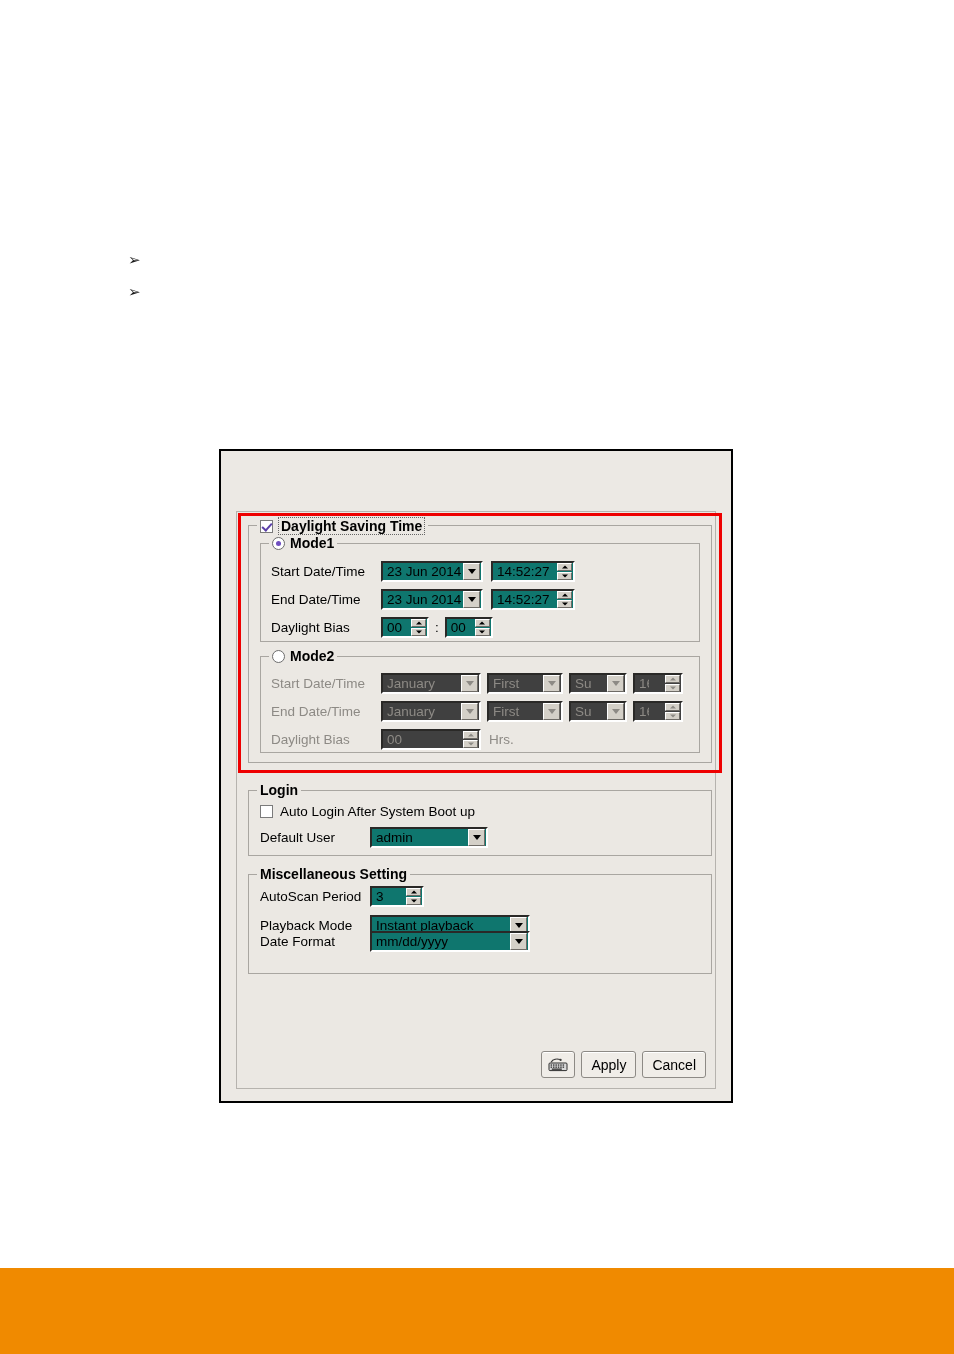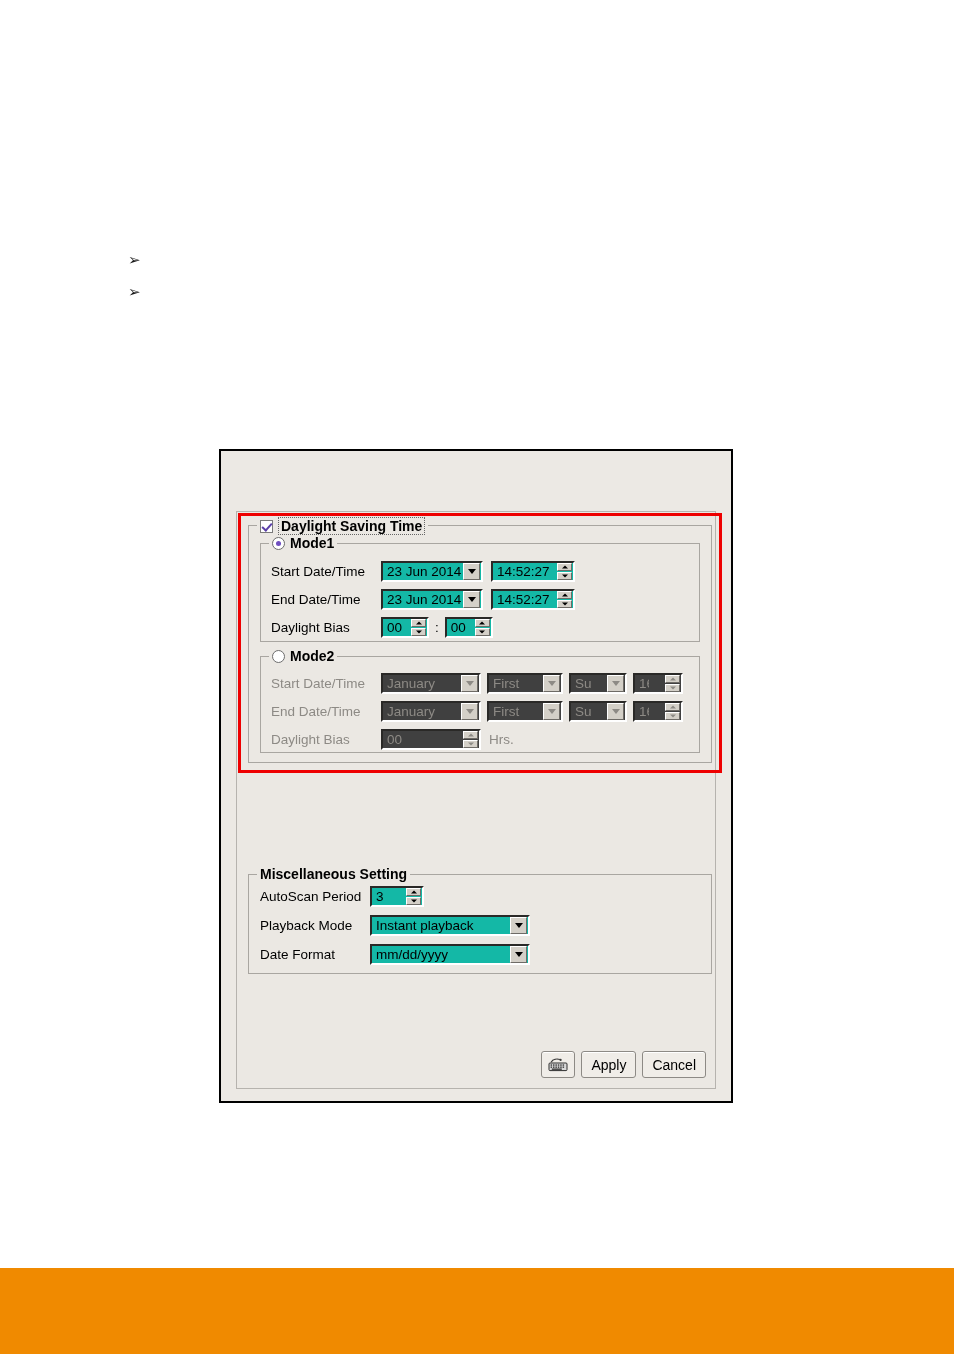--- a/index.html
+++ b/index.html
@@ -196,21 +196,21 @@
 
   
   .ctrl {
     box-sizing: border-box;
     height: 21px;
     border: 2px inset #b0aca6;
     border-top-color: #7e7b76;
     border-left-color: #7e7b76;
     border-right-color: #ffffff;
     border-bottom-color: #ffffff;
-    background: #14b8a6;
+    background: #0f766e;
     display: flex;
     align-items: center;
     font-size: 13.5px;
     color: #000;
     overflow: hidden;
   }
   .ctrl .val {
     padding-left: 4px;
     flex: 1;
     white-space: nowrap;
@@ -480,20 +480,40 @@
             <span class="spin">
                 <b class="up"></b>
                 <b class="down"></b>
               </span>
           </div>
           <span class="suffix">Hrs.</span>
         </div>
       </div>
     </div>
 
+    <div class="group" style="left:11px; top:278px; width:464px; height:66px;">
+      <div class="group-legend">
+        <span class="legend-text">Login</span>
+      </div>
+
+      <div class="row" style="left:11px; top:10px;">
+        <span class="cbox"></span>
+        <span class="row-label" style="margin-left:7px;">Auto Login After System Boot up</span>
+      </div>
+
+      <div class="row" style="left:11px; top:36px;">
+        <span class="row-label" style="width:110px;">Default User</span>
+        <div class="ctrl" style="width:118px;">
+          <span class="val">admin</span>
+          <span class="combo-arrow">
+              <i></i>
+            </span>
+        </div>
+      </div>
+    </div>
 
     <div class="group" style="left:11px; top:362px; width:464px; height:100px;">
       <div class="group-legend">
         <span class="legend-text">Miscellaneous Setting</span>
       </div>
 
       <div class="row" style="left:11px; top:11px;">
         <span class="row-label" style="width:110px;">AutoScan Period</span>
         <div class="ctrl" style="width:54px;">
           <span class="val">3</span>
@@ -507,21 +527,21 @@
       <div class="row" style="left:11px; top:40px;justify-content:flex-end;">
         <span class="row-label" style="width:110px;">Playback Mode</span>
         <div class="ctrl" style="width:160px;">
           <span class="val">Instant playback</span>
           <span class="combo-arrow">
               <i></i>
             </span>
         </div>
       </div>
 
-      <div class="row" style="left:11px; top:69px;justify-content:space-between;">
+      <div class="row" style="left:11px; top:56px;justify-content:space-between;">
         <span class="row-label" style="width:110px;">Date Format</span>
         <div class="ctrl" style="width:160px;">
           <span class="val">mm/dd/yyyy</span>
           <span class="combo-arrow">
               <i></i>
             </span>
         </div>
       </div>
     </div>
 

